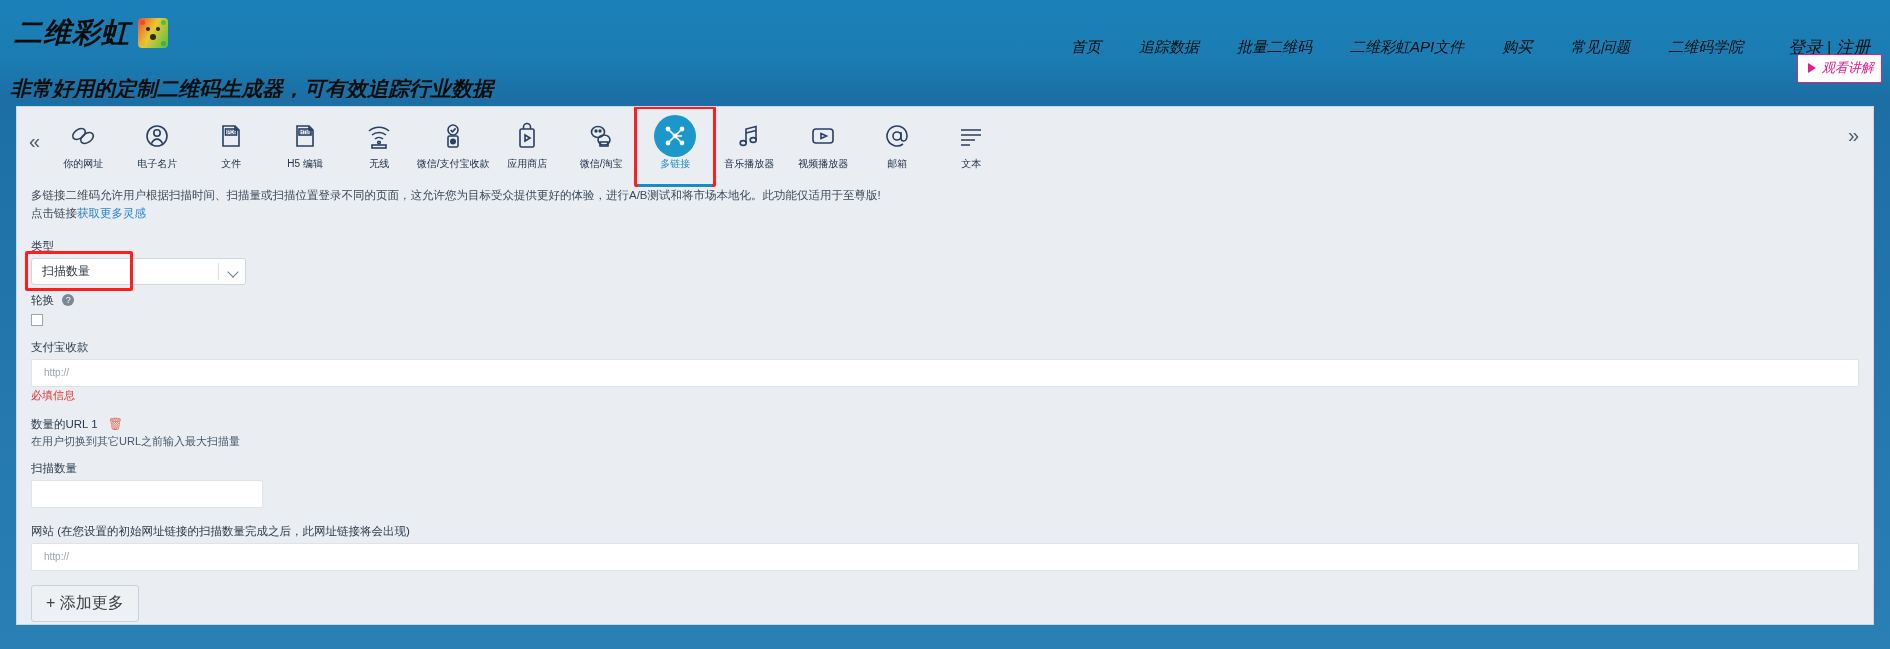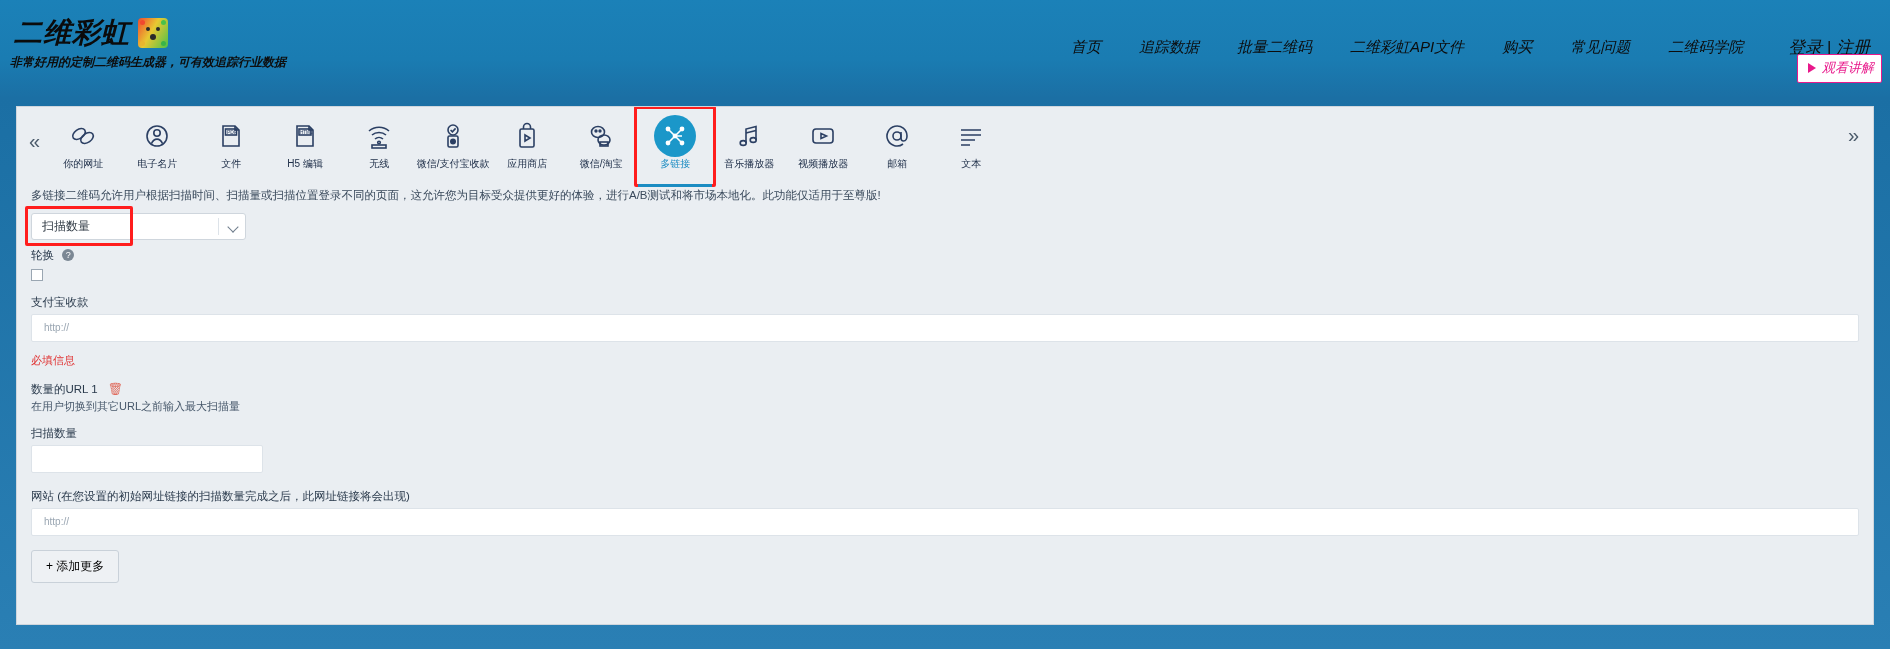--- a/index.html
+++ b/index.html
@@ -57,22 +57,22 @@
     position:absolute; right:8px; top:54px;
     border:1px solid #e8198b; color:#e8198b; background:#fff;
     font-size:13px; padding:4px 7px 5px 10px; border-radius:2px;
     display:flex; align-items:center; gap:6px; white-space:nowrap;
   }
   .watch-btn .tri {
     width:0;height:0;border-left:8px solid #e8198b;
     border-top:5px solid transparent;border-bottom:5px solid transparent;
   }
   .subtitle {
-    position:absolute; left:10px; top:54px;
-    font-size:12px; color:#0d0d0d; font-weight:bold;
+    position:absolute; left:10px; top:75px;
+    font-size:21px; color:#0d0d0d; font-weight:bold;
   }
 
   
   .stage {
     position:relative;
     height: 551px;
     background: linear-gradient(180deg,#1b6fa4 0%, #2a7fb4 100%);
     padding: 8px 16px 0 16px;
   }
   .panel {
@@ -159,29 +159,29 @@
     width:12px;height:12px;border:1px solid #9aa6b2;background:#fff;
     display:block; margin-top:6px;
   }
 
   .textinput {
     width:100%; height:28px; background:#fff; border:1px solid #dde3e9;
     border-radius:2px; font-size:10px; color:#9aa6b2;
     display:flex; align-items:center; padding-left:12px;
   }
   .textinput.small { width:232px; height:28px; }
-  .err { color:#e03131; font-size:11px; margin-top:11px; }
+  .err { color:#e03131; font-size:11px; margin-top:1px; }
 
   .row-title { font-size:11.5px; color:#2a3a4c; display:flex; align-items:center; gap:10px; }
   .trash { color:#e06a5c; font-size:12px; cursor:pointer; }
 
   .addmore {
     margin-top:14px; display:inline-flex; align-items:center;
     background:#eef1f4; border:1px solid #c9d1d9; border-radius:3px;
-    font-size:12px; color:#000000; padding:7px 14px;
+    font-size:16px; color:#404040; padding:7px 14px;
   }
 
   
   svg { display:block; }
   .stroke { fill:none; stroke:#2b3f63; stroke-width:1.6; }
 </style>
 </head>
 <body>
 
 <div class="header">
@@ -393,24 +393,28 @@
             </svg>
       </div>
       <div class="lbl">文本</div>
     </div>
 
     <div class="chev right">»</div>
   </div>
 
   <div class="desc">
     <div>多链接二维码允许用户根据扫描时间、扫描量或扫描位置登录不同的页面，这允许您为目标受众提供更好的体验，进行A/B测试和将市场本地化。此功能仅适用于至尊版!</div>
+    <div>
+      <span>点击链接</span><a href="#">获取更多灵感</a>
+    </div>
   </div>
 
   <div class="form">
 
+    <div class="flabel">类型</div>
     <div class="selwrap">
       <div class="select">
         <span>扫描数量</span>
         <span class="divider"></span>
         <span class="caret"></span>
       </div>
       <span class="sel-highlight"></span>
     </div>
 
     <div class="flabel">

